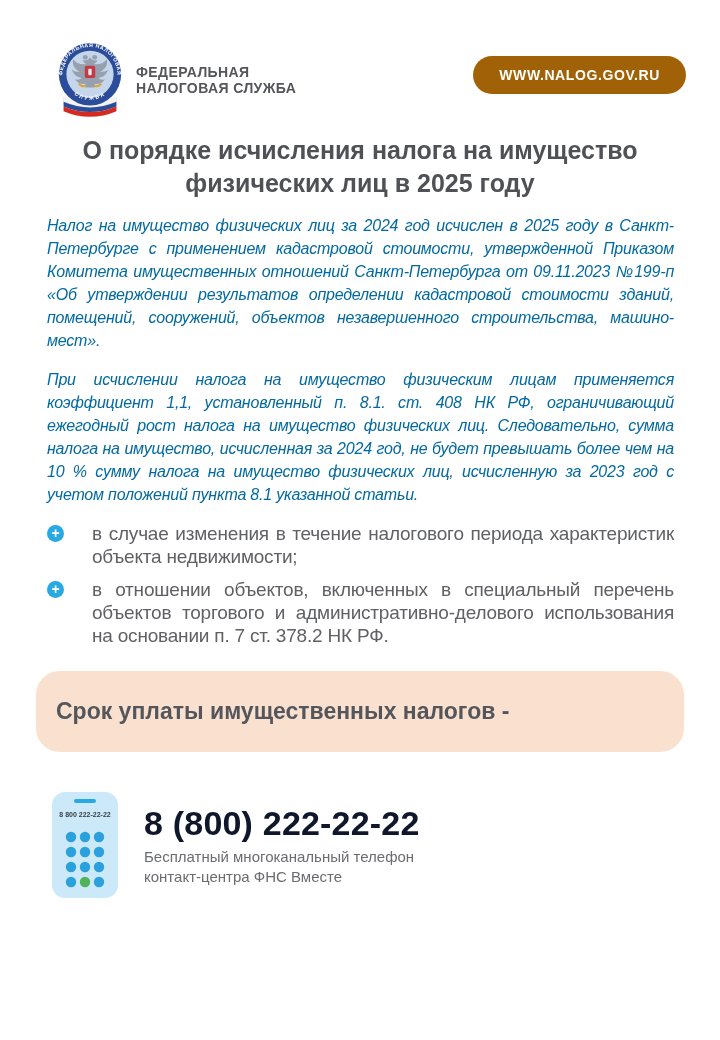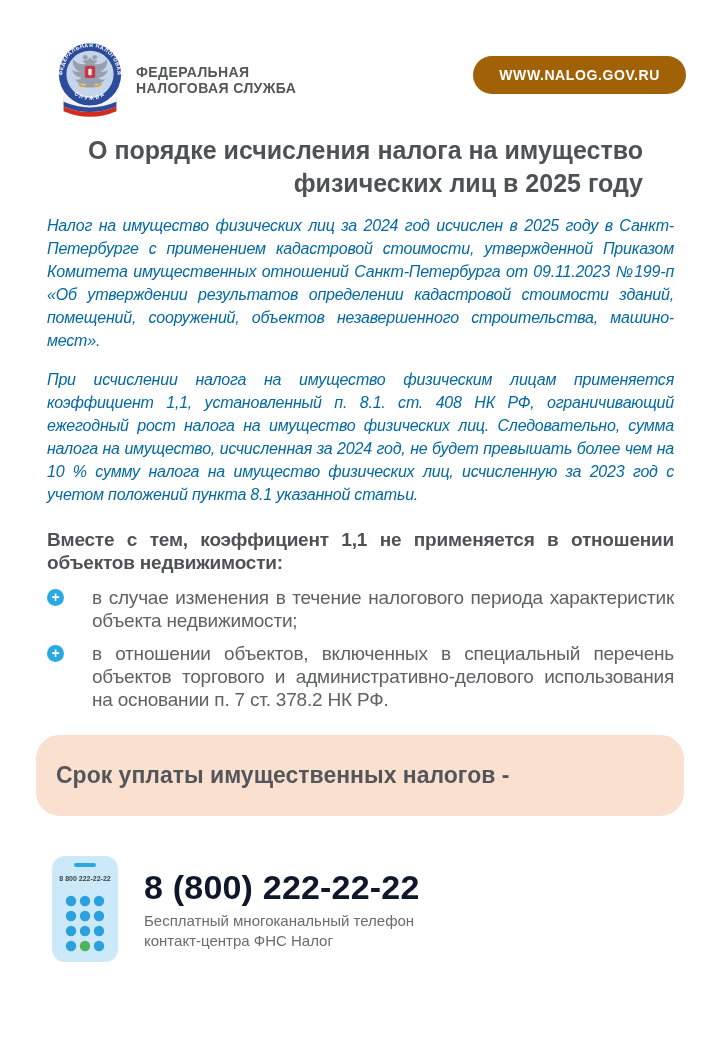--- a/index.html
+++ b/index.html
@@ -43,21 +43,21 @@
     font-size: 14px;
     font-weight: 700;
     letter-spacing: 0.6px;
     cursor: pointer;
   }
 
   
   .title {
     margin: 16px auto 0;
     max-width: 566px;
-    text-align: right;
+    text-align: center;
     font-size: 25px;
     font-weight: 700;
     color: #4F5156;
     line-height: 33px;
   }
 
   
   .content { margin: 14px 46px 0 47px; }
   .content p.bodytext {
     font-size: 16px;
@@ -180,21 +180,20 @@
     </div>
     <button class="site-button">WWW.NALOG.GOV.RU</button>
   </div>
 
   <h1 class="title">О порядке исчисления налога на имущество физических лиц в 2025 году</h1>
 
   <div class="content">
     <p class="bodytext">Налог на имущество физических лиц за 2024 год исчислен в 2025 году в Санкт-Петербурге с применением кадастровой стоимости, утвержденной Приказом Комитета имущественных отношений Санкт-Петербурга от 09.11.2023 №199-п «Об утверждении результатов определении кадастровой стоимости зданий, помещений, сооружений, объектов незавершенного строительства, машино-мест».</p>
     <p class="bodytext">При исчислении налога на имущество физическим лицам применяется коэффициент 1,1, установленный п. 8.1. ст. 408 НК РФ, ограничивающий ежегодный рост налога на имущество физических лиц. Следовательно, сумма налога на имущество, исчисленная за 2024 год, не будет превышать более чем на 10 % сумму налога на имущество физических лиц, исчисленную за 2023 год с учетом положений пункта 8.1 указанной статьи.</p>
 
-    <p class="subheading">Вместе с тем, коэффициент 1,1 не применяется в отношении объектов недвижимости:</p>
 
     <div class="bullet-list">
       <div class="bullet-item">
         <span class="bullet-icon">+</span>
         <span class="bullet-text">в случае изменения в течение налогового периода характеристик объекта недвижимости;</span>
       </div>
       <div class="bullet-item">
         <span class="bullet-icon">+</span>
         <span class="bullet-text">в отношении объектов, включенных в специальный перечень объектов торгового и административно-делового использования на основании п. 7 ст. 378.2 НК РФ.</span>
       </div>
@@ -222,18 +221,18 @@
           <circle cx="47" cy="75" r="5.2" fill="#2AA0DC"></circle>
         <circle cx="19" cy="90" r="5.2" fill="#2AA0DC"></circle>
           <circle cx="33" cy="90" r="5.2" fill="#52B25A"></circle>
           <circle cx="47" cy="90" r="5.2" fill="#2AA0DC"></circle>
       </g>
     </svg>
     <div class="phone-info">
       <div class="phone-number">8 (800) 222-22-22</div>
       <div class="phone-caption">
         <div>Бесплатный многоканальный телефон</div>
-        <div>контакт-центра ФНС Налог</div>
+        <div>контакт-центра ФНС Вместе</div>
       </div>
     </div>
   </div>
 
 </div>
 
 </body></html>

